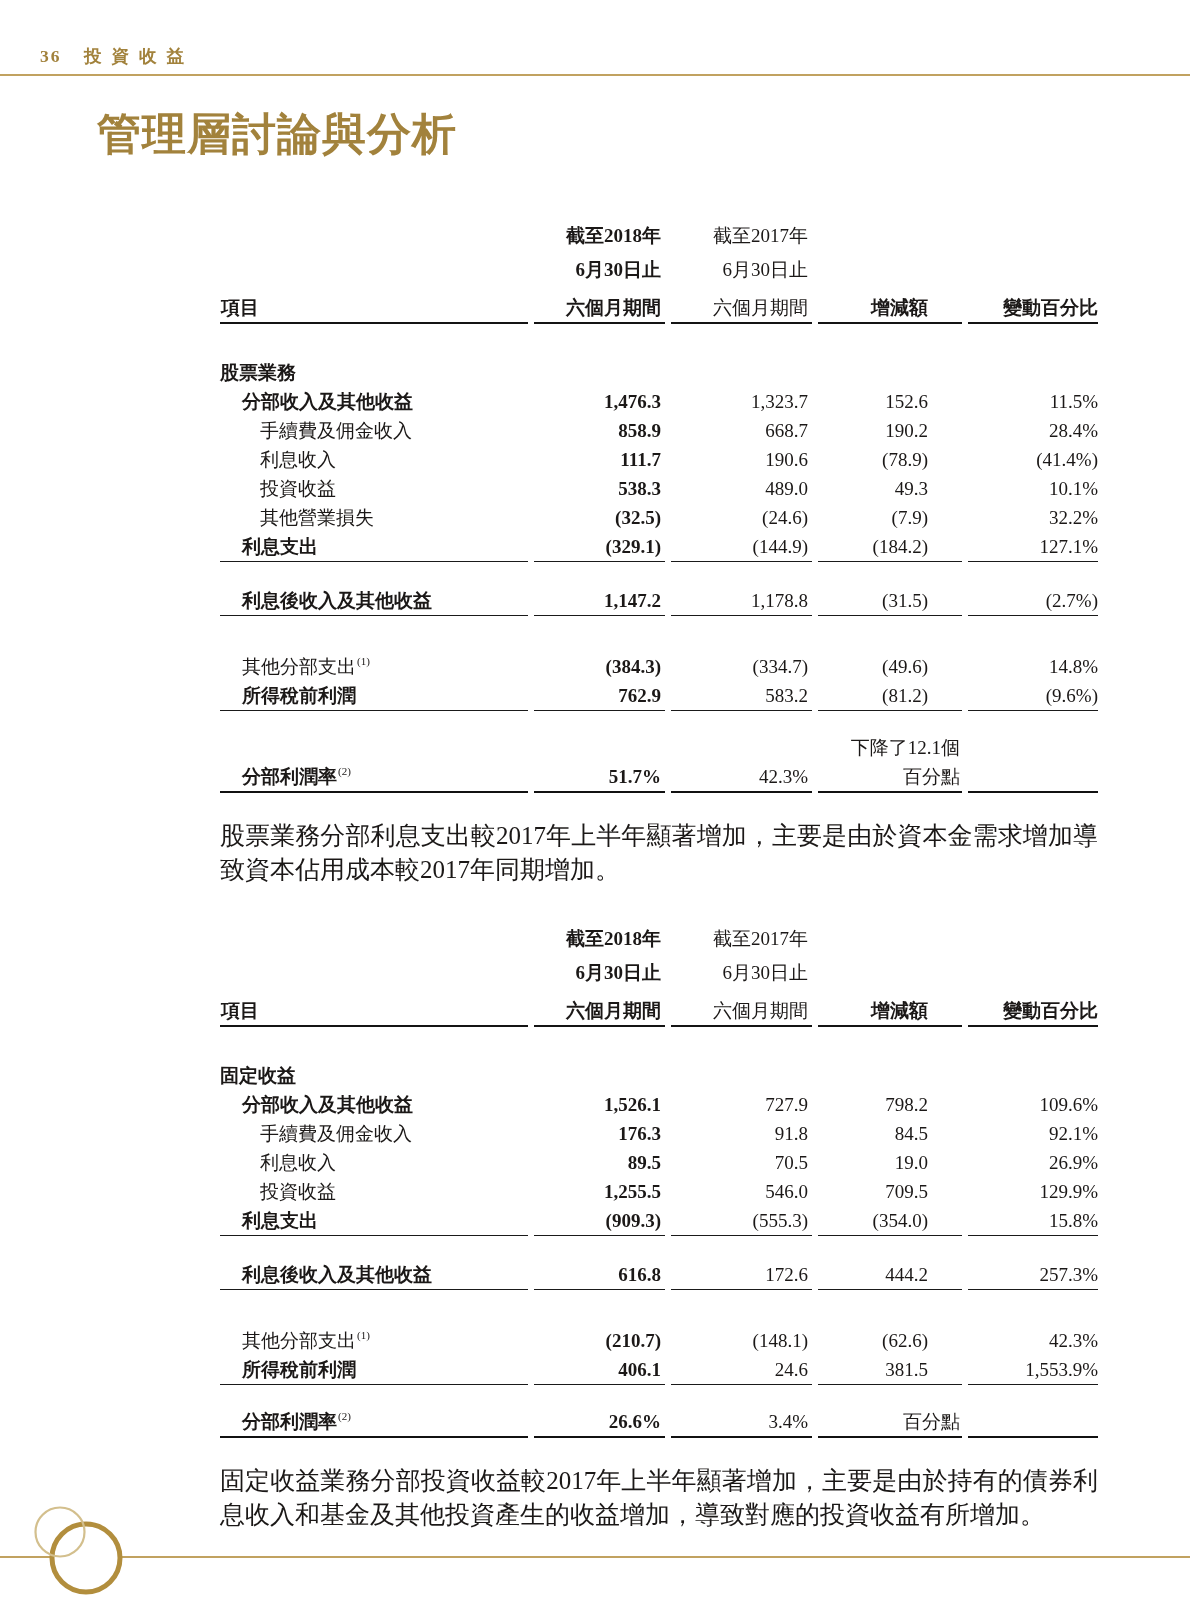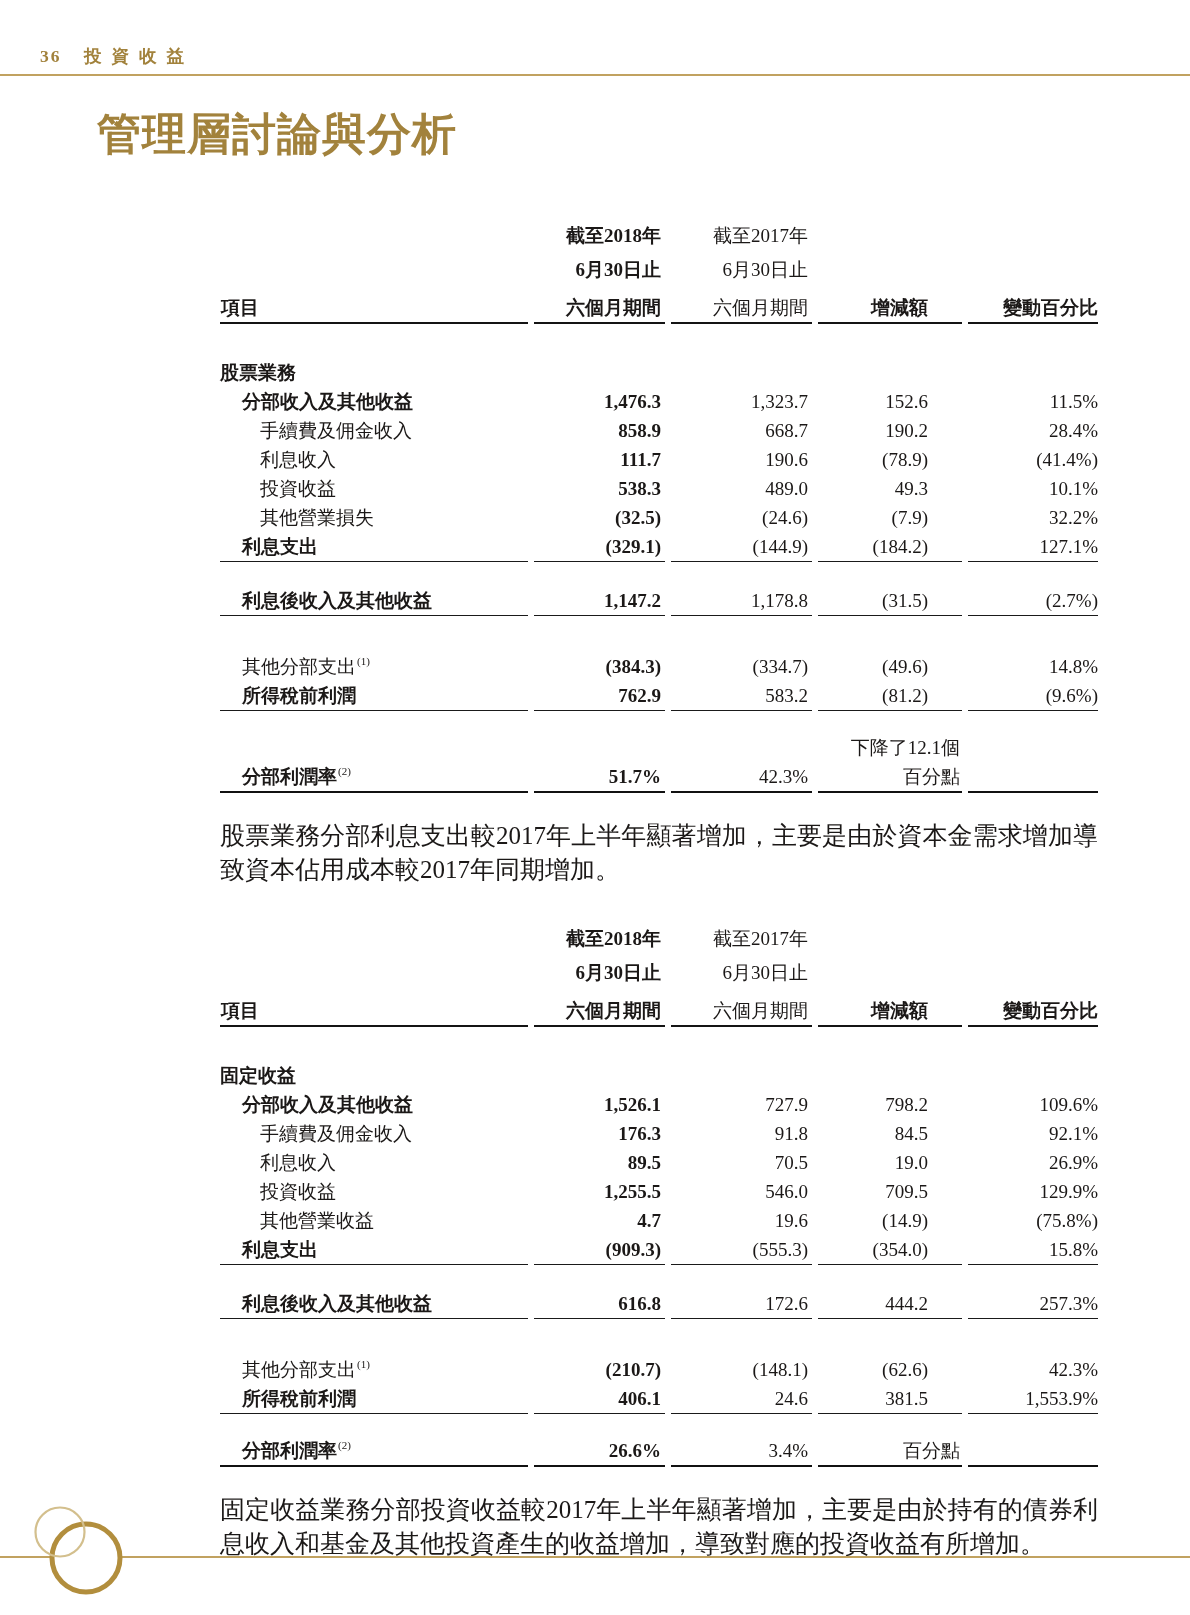--- a/index.html
+++ b/index.html
@@ -290,27 +290,20 @@
           </tr>
 
           <tr class="ind-2">
             <td class="c-label"><span>投資收益</span></td>
             <td class="c-num c1">1,255.5</td>
             <td class="c-num c2">546.0</td>
             <td class="c-num c3">709.5</td>
             <td class="c-num c4">129.9%</td>
           </tr>
 
-          <tr class="ind-2">
-            <td class="c-label"><span>其他營業收益</span></td>
-            <td class="c-num c1">4.7</td>
-            <td class="c-num c2">19.6</td>
-            <td class="c-num c3">(14.9)</td>
-            <td class="c-num c4">(75.8%)</td>
-          </tr>
 
           <tr class="ind-1 lbl-bold rule-thin">
             <td class="c-label"><span>利息支出</span></td>
             <td class="c-num c1">(909.3)</td>
             <td class="c-num c2">(555.3)</td>
             <td class="c-num c3">(354.0)</td>
             <td class="c-num c4">15.8%</td>
           </tr>
         <tr class="spacer-row">
             <td colspan="5" style="height: 22px;"></td>

